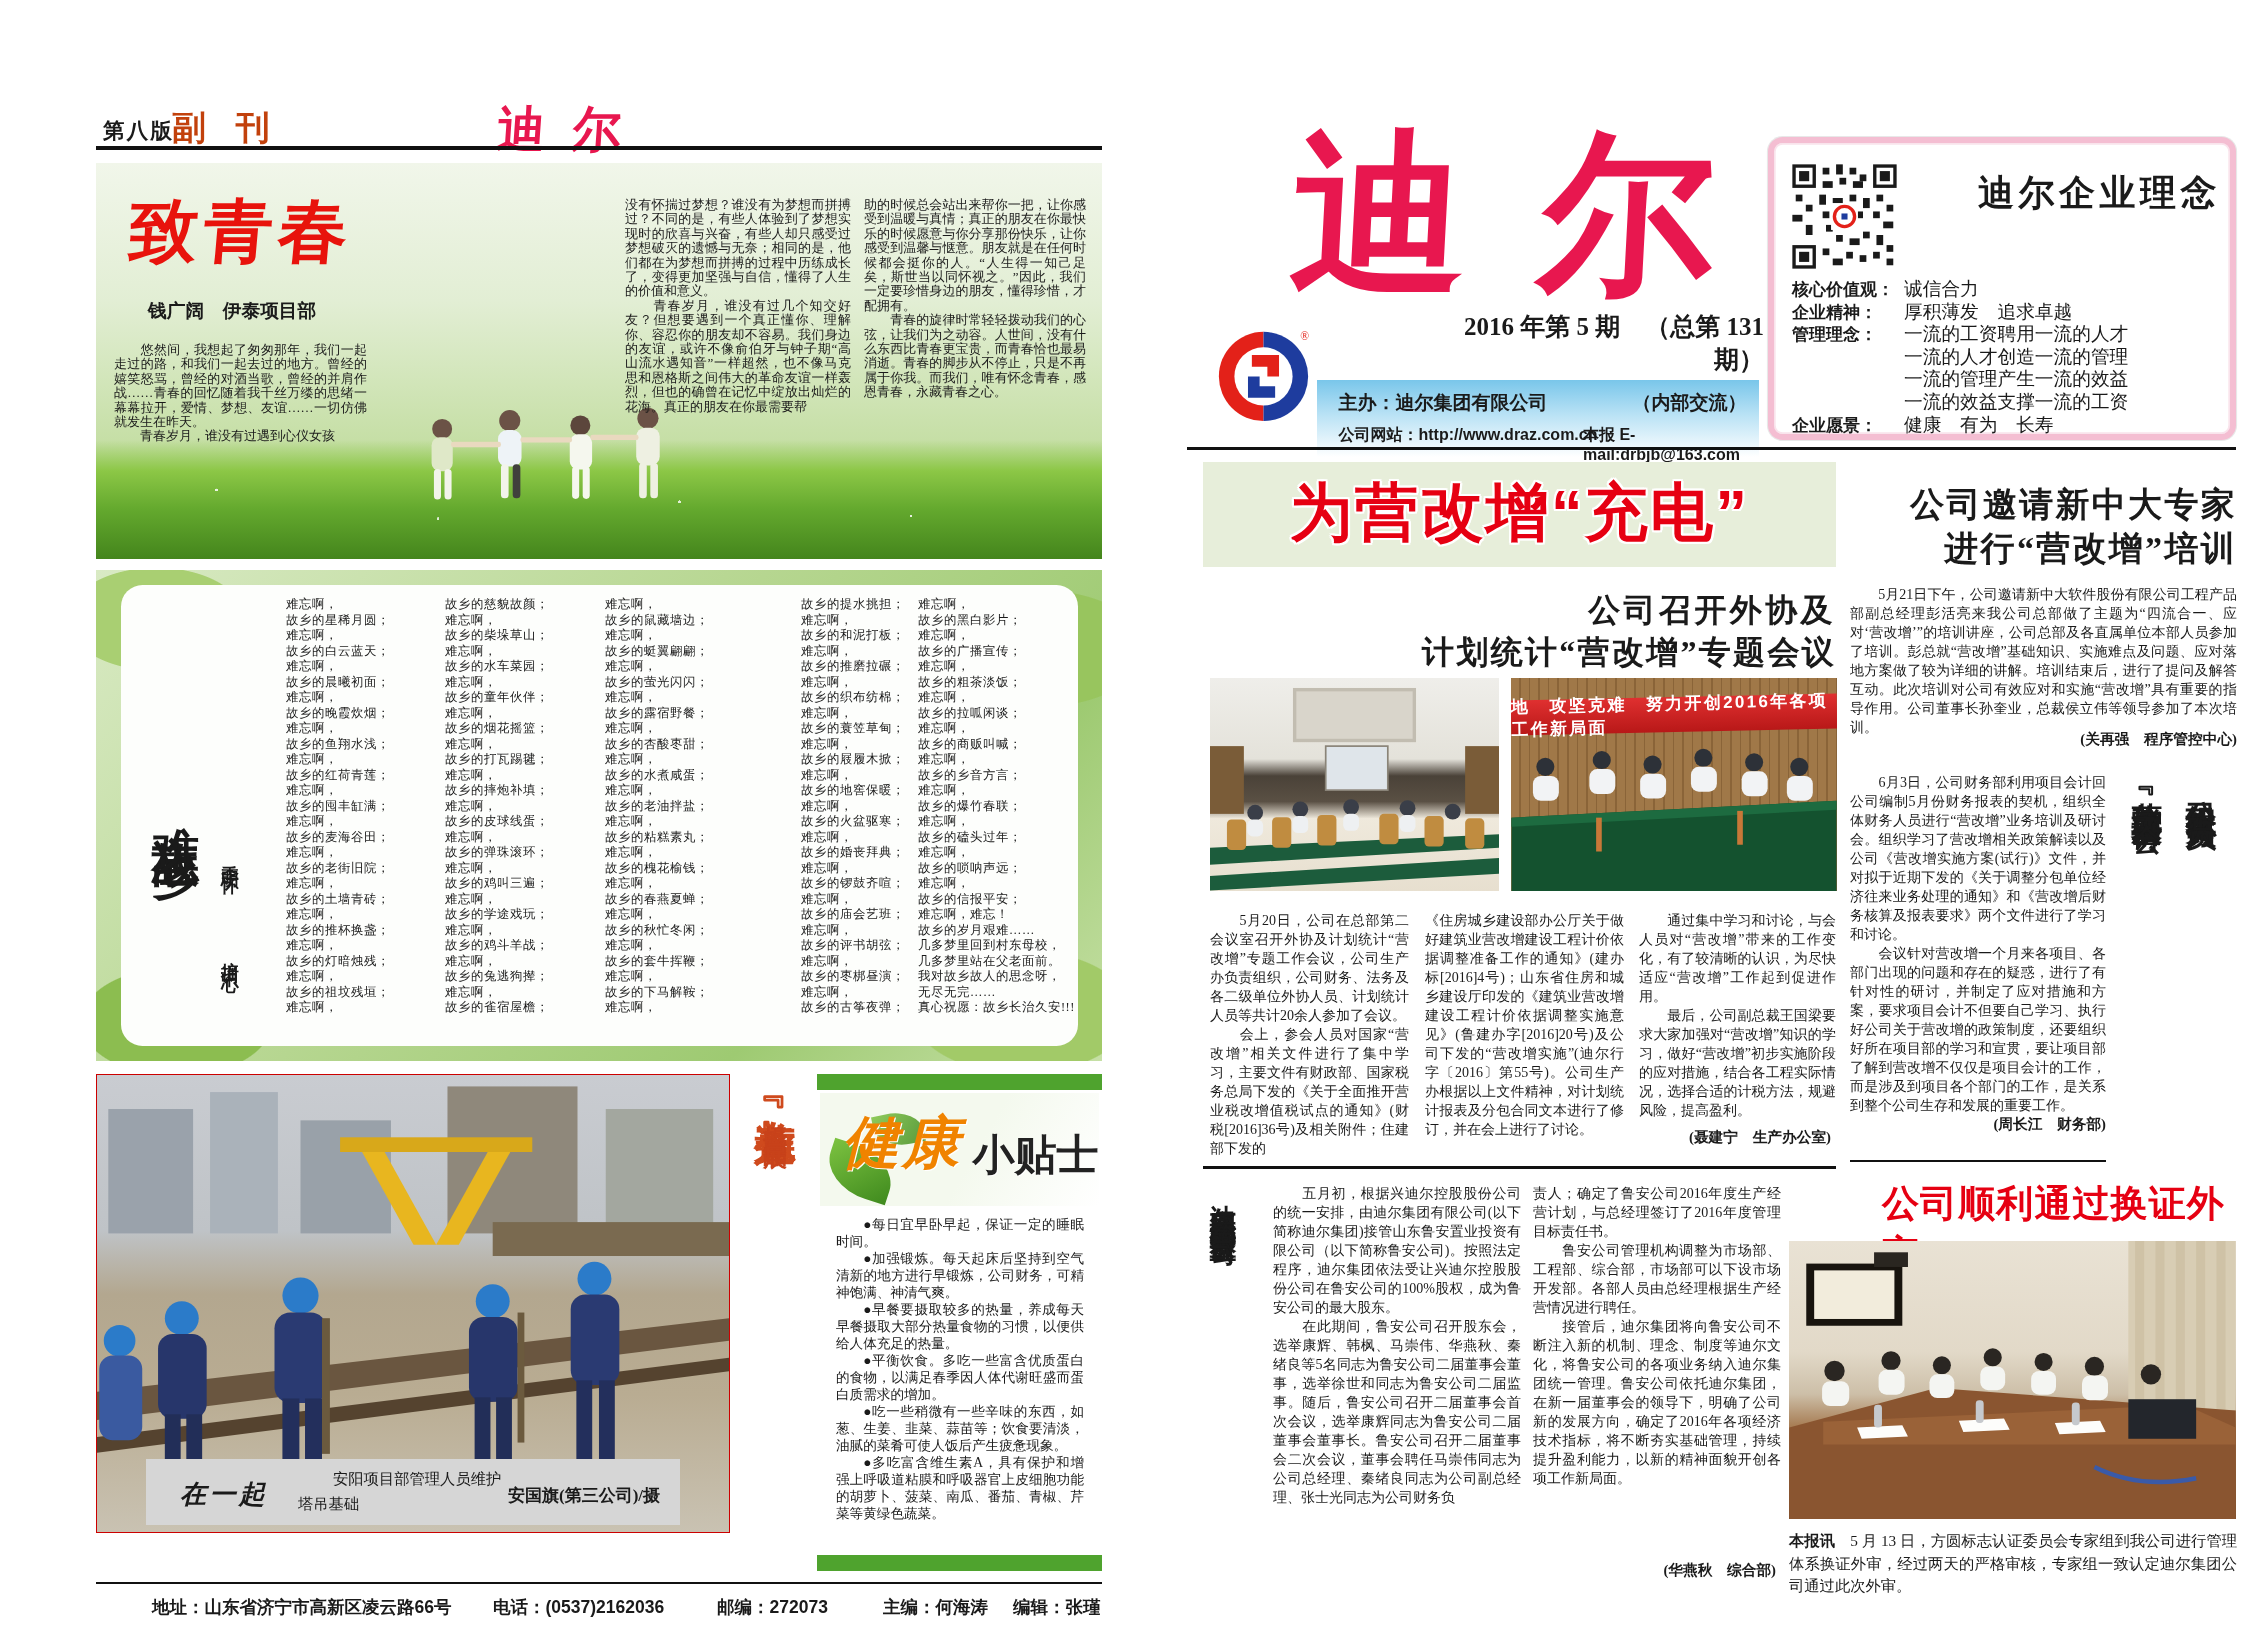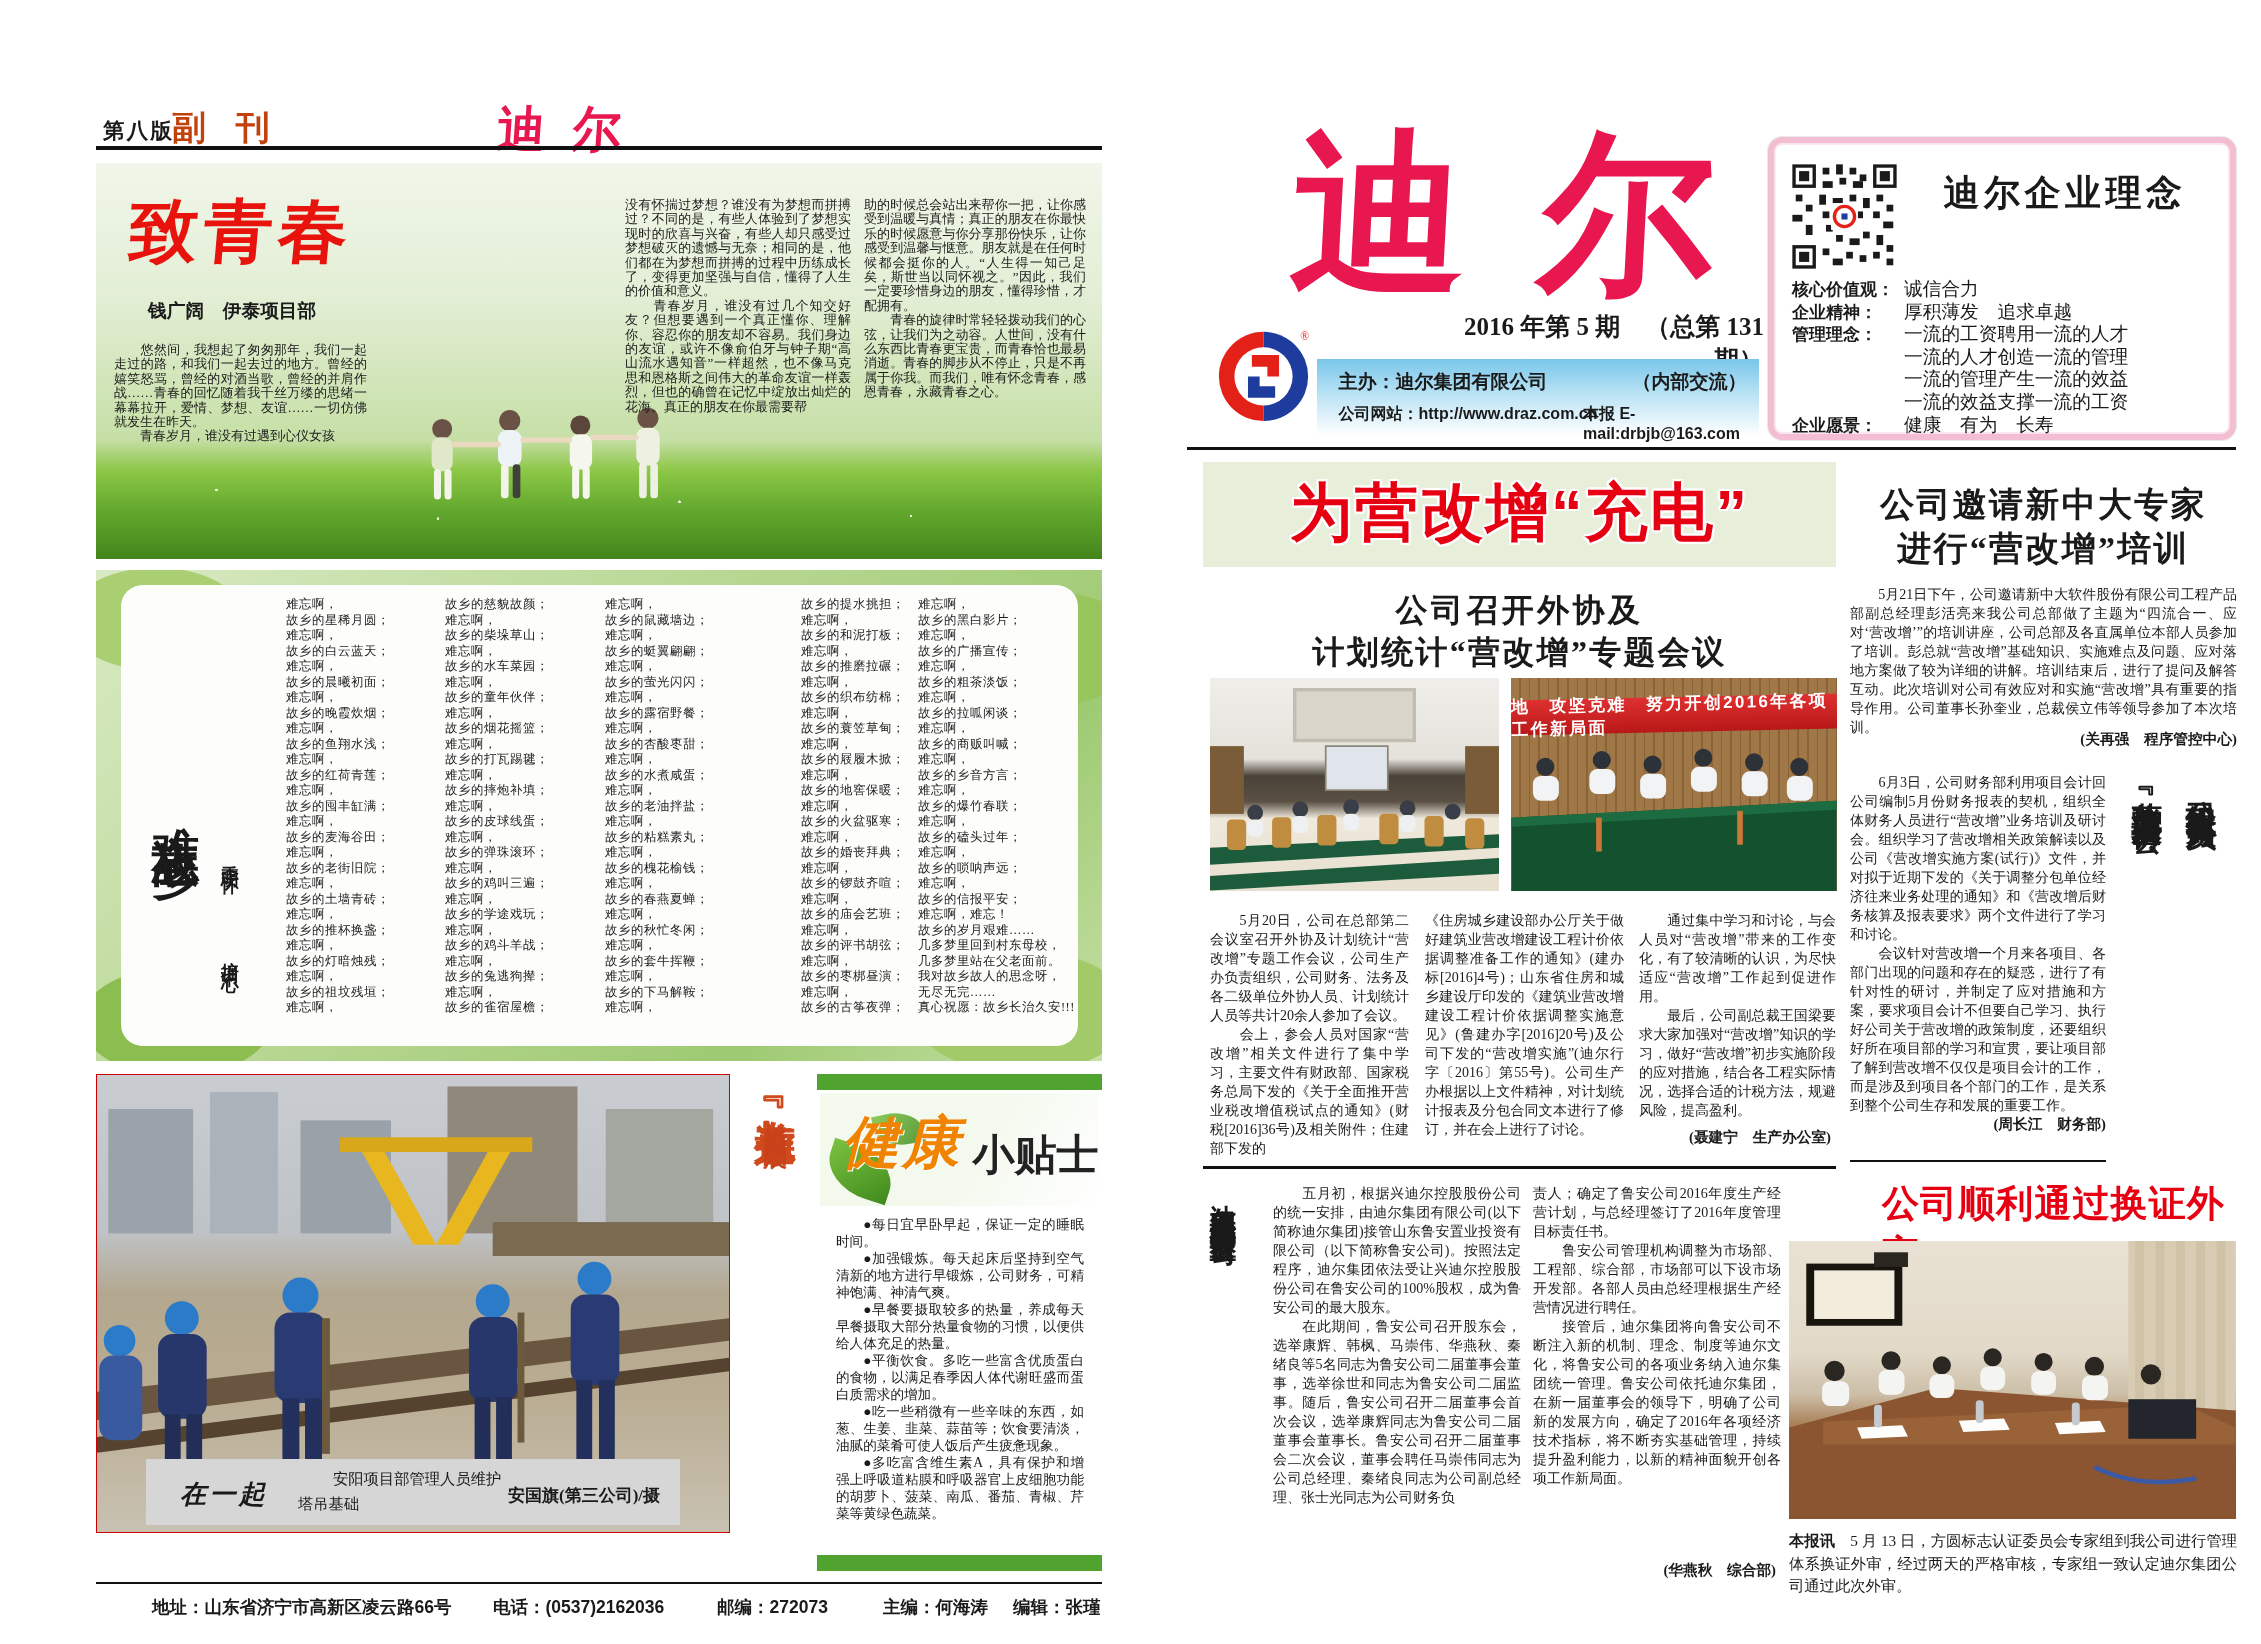--- a/index.html
+++ b/index.html
@@ -36,21 +36,21 @@
   
   .blue-bar{background:linear-gradient(180deg,#79c6ea 0%,#b9e2f5 45%,#ffffff 100%);}
   .ph-box{background:#fff;border:6.2px solid #f4bed2;border-radius:14.7px;box-shadow:0 0 0 1.7px #f9e4ec inset,0 0 0 1.1px #e8e8e8;}
   .ph-row{display:flex;align-items:baseline;}
   .ph-label{width:112px;font-weight:bold;font-family:"Liberation Sans","DejaVu Sans",sans-serif;font-size:17px;flex:none;}
   .ph-value{font-size:18.7px;}
   .banner-green{background:#e7eeda;}
   .stroke-white{text-shadow:-2.3px 0 0 #fff,2.3px 0 0 #fff,0 -2.3px 0 #fff,0 2.3px 0 #fff,-1.7px -1.7px 0 #fff,1.7px 1.7px 0 #fff,-1.7px 1.7px 0 #fff,1.7px -1.7px 0 #fff;}
   .art{font-size:14px;line-height:19px;}
   .byline{font-weight:bold;text-align:right;font-size:14.7px;}
-  .htitle{font-weight:900;text-align:center;font-family:"Liberation Serif","DejaVu Serif",serif;}
+  .htitle{font-weight:900;text-align:right;font-family:"Liberation Serif","DejaVu Serif",serif;}
 </style>
 </head>
 <body>
 
 <div class="sheet">
 
   <div class="abs sans" style="left:103px;top:116px;font-size:21.5px;font-weight:bold;letter-spacing:2.3px;">第八版</div>
   <div class="abs sans red" style="left:172px;top:105px;font-size:34px;font-weight:900;letter-spacing:10.2px;">副 刊</div>
   <div class="abs" style="left:497px;top:97px;font-size:49px;font-weight:900;color:#e8174f;letter-spacing:26px;transform:skewX(-4deg);">迪尔</div>
   <div class="abs rule" style="left:96px;top:146px;width:1006px;height:4px;"></div>
@@ -315,21 +315,21 @@
     <path d="M50 6 a46 46 0 0 0 0 92 z" fill="#e32119"></path>
     <path d="M50 6 a46 46 0 0 1 0 92 z" fill="#1e3c9e"></path>
     <circle cx="50" cy="52" r="30" fill="#fff"></circle>
     <polygon points="38,30 66,30 66,52 54,52 54,42 38,42" fill="#e32119"></polygon>
     <polygon points="62,74 34,74 34,52 46,52 46,62 62,62" fill="#1e3c9e"></polygon>
     <text x="88" y="14" font-size="12" fill="#e32119">®</text>
   </svg>
 
   <div class="abs" style="left:1439px;top:310px;width:325px;font-size:25px;font-weight:bold;text-align:right;">2016 年第 5 期　（总第 131 期）</div>
 
-  <div class="abs blue-bar" style="left:1317px;top:359px;width:442px;height:77px;">
+  <div class="abs blue-bar" style="left:1317px;top:380px;width:442px;height:77px;">
     <span class="abs sans" style="left:21.5px;top:10.2px;font-size:19px;font-weight:bold;">主办：迪尔集团有限公司</span>
     <span class="abs sans" style="right:12.4px;top:10.2px;font-size:19px;font-weight:bold;">（内部交流）</span>
     <span class="abs sans" style="left:21.5px;top:45px;font-size:16px;font-weight:bold;">公司网站：http://www.draz.com.cn</span>
     <span class="abs sans" style="left:266px;top:45px;font-size:16px;font-weight:bold;">本报 E-mail:drbjb@163.com</span>
   </div>
 
   <div class="abs ph-box" style="left:1768px;top:137px;width:456px;height:291px;">
     <svg class="abs" viewBox="0 0 33 33" style="left:14.7px;top:18px;width:111px;height:111px;">
       <rect width="33" height="33" fill="#fff"></rect>
       <g fill="#1a1a1a">

